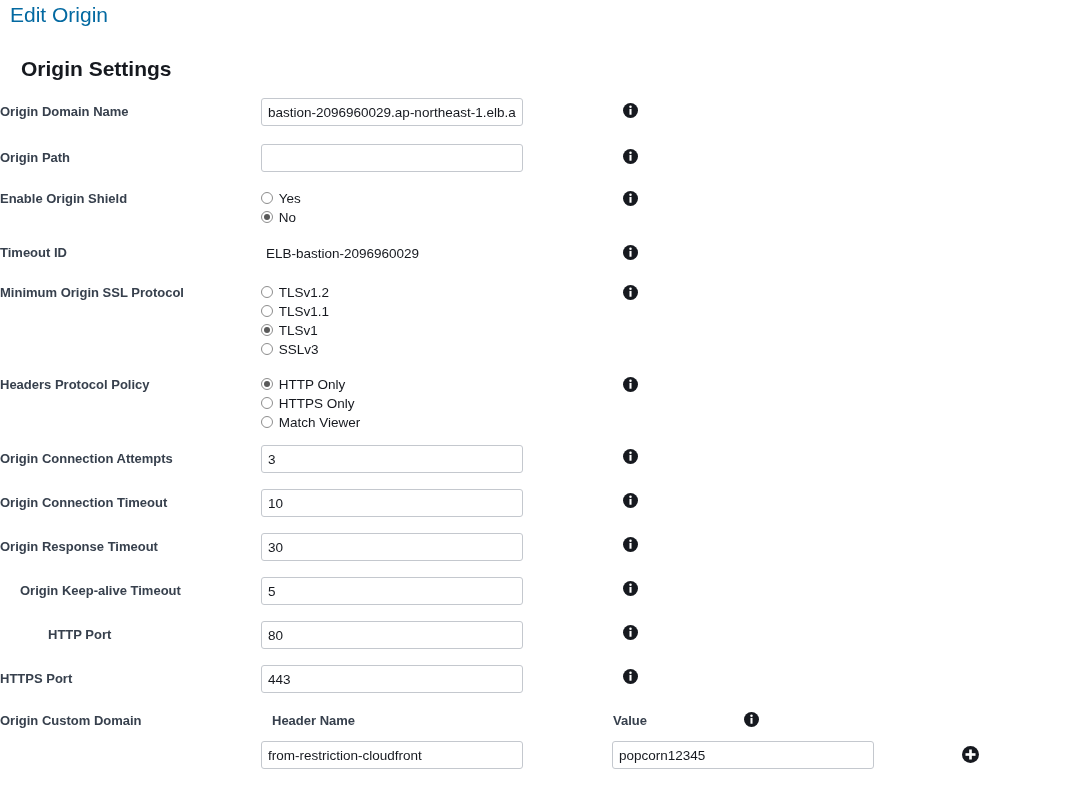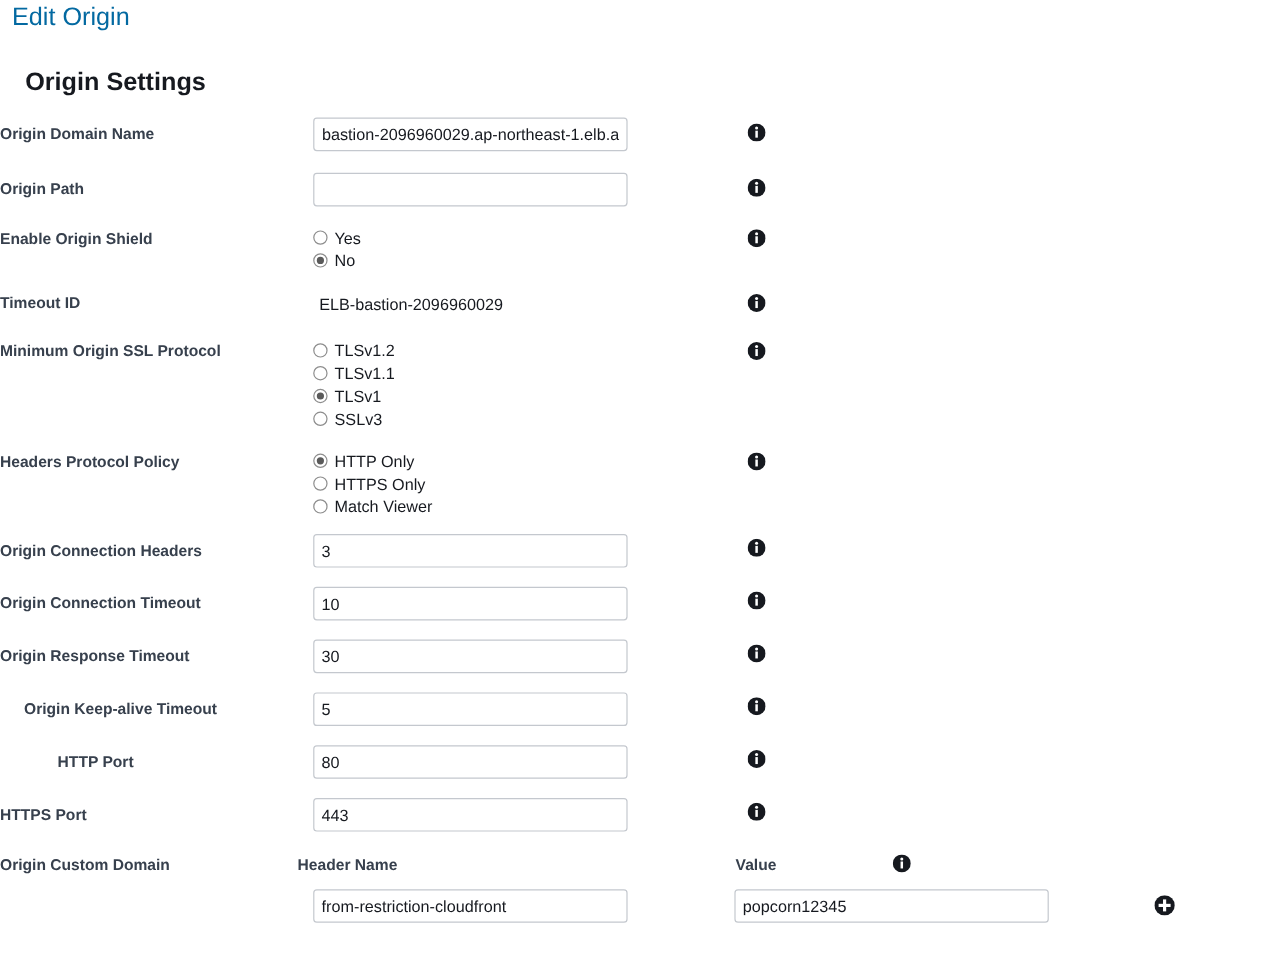--- a/index.html
+++ b/index.html
@@ -264,21 +264,21 @@
   <span class="info-icon" style="left:623px; top:2px;">
     <svg width="15" height="15" viewBox="0 0 16 16">
       <circle cx="8" cy="8" r="8" fill="#16191f"></circle>
       <circle cx="8" cy="4" r="1.35" fill="#ffffff"></circle>
       <rect x="6.9" y="6.3" width="2.2" height="6.2" fill="#ffffff"></rect>
     </svg>
   </span>
 </div>
 
 <div class="row" style="top:445px;">
-  <div class="lbl" style="top:6px;">Origin Connection Headers</div>
+  <div class="lbl" style="top:6px;">Origin Connection Attempts</div>
   <div class="ctrl">
     <input class="txt" type="text" value="3" style="">
   </div>
   <span class="info-icon" style="left:623px; top:4px;">
     <svg width="15" height="15" viewBox="0 0 16 16">
       <circle cx="8" cy="8" r="8" fill="#16191f"></circle>
       <circle cx="8" cy="4" r="1.35" fill="#ffffff"></circle>
       <rect x="6.9" y="6.3" width="2.2" height="6.2" fill="#ffffff"></rect>
     </svg>
   </span>
@@ -350,21 +350,21 @@
       <circle cx="8" cy="8" r="8" fill="#16191f"></circle>
       <circle cx="8" cy="4" r="1.35" fill="#ffffff"></circle>
       <rect x="6.9" y="6.3" width="2.2" height="6.2" fill="#ffffff"></rect>
     </svg>
   </span>
 </div>
 
 <div class="row" style="top:713px;">
   <div class="lbl" style="top:0px;">Origin Custom Domain</div>
 
-  <div class="col-head" style="left:248px; top:0px;">Header Name</div>
+  <div class="col-head" style="left:272px; top:0px;">Header Name</div>
 
   <div class="col-head" style="left:613px; top:0px;">Value</div>
 
   <span class="info-icon" style="left:744px; top:-1px;">
     <svg width="15" height="15" viewBox="0 0 16 16">
       <circle cx="8" cy="8" r="8" fill="#16191f"></circle>
       <circle cx="8" cy="4" r="1.35" fill="#ffffff"></circle>
       <rect x="6.9" y="6.3" width="2.2" height="6.2" fill="#ffffff"></rect>
     </svg>
   </span>

